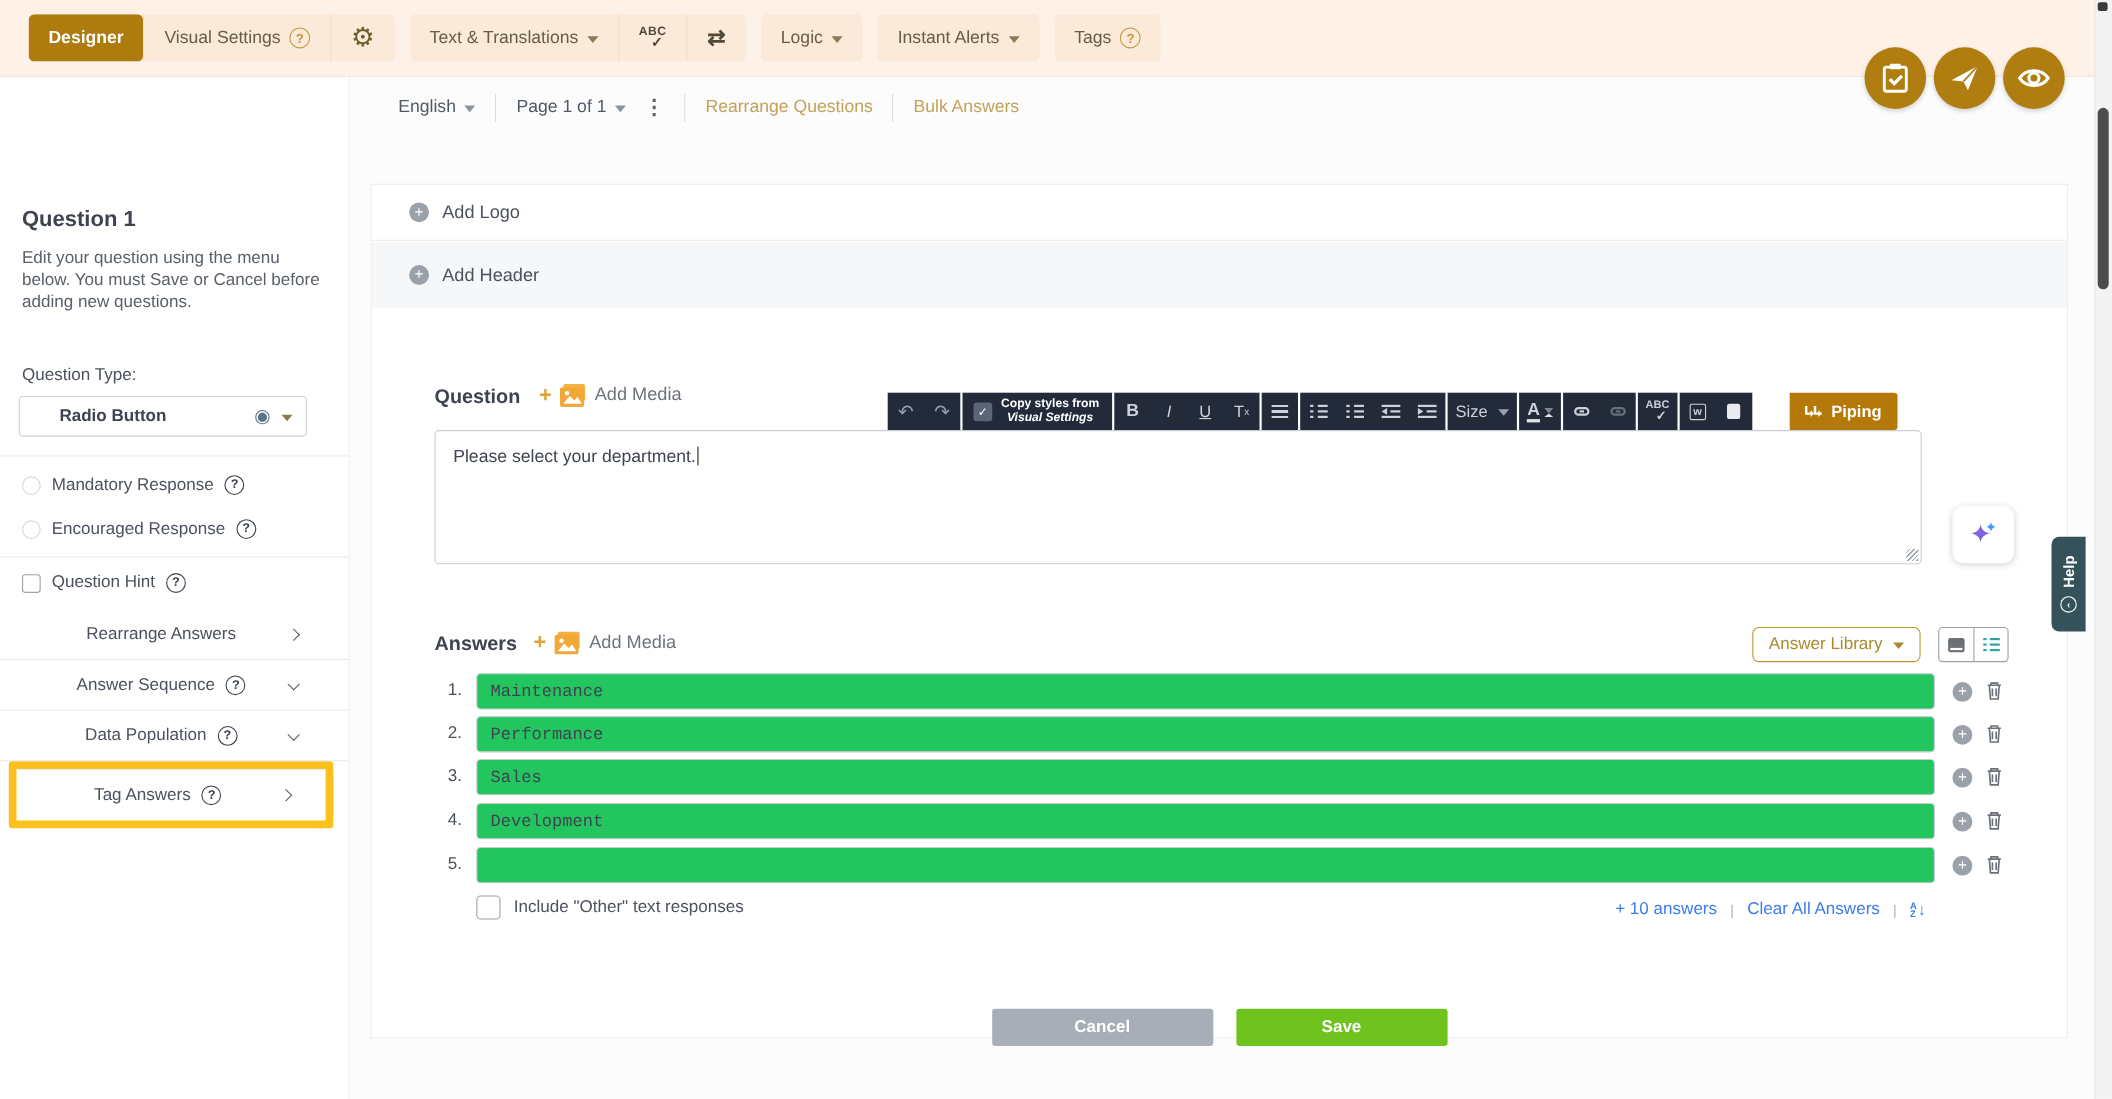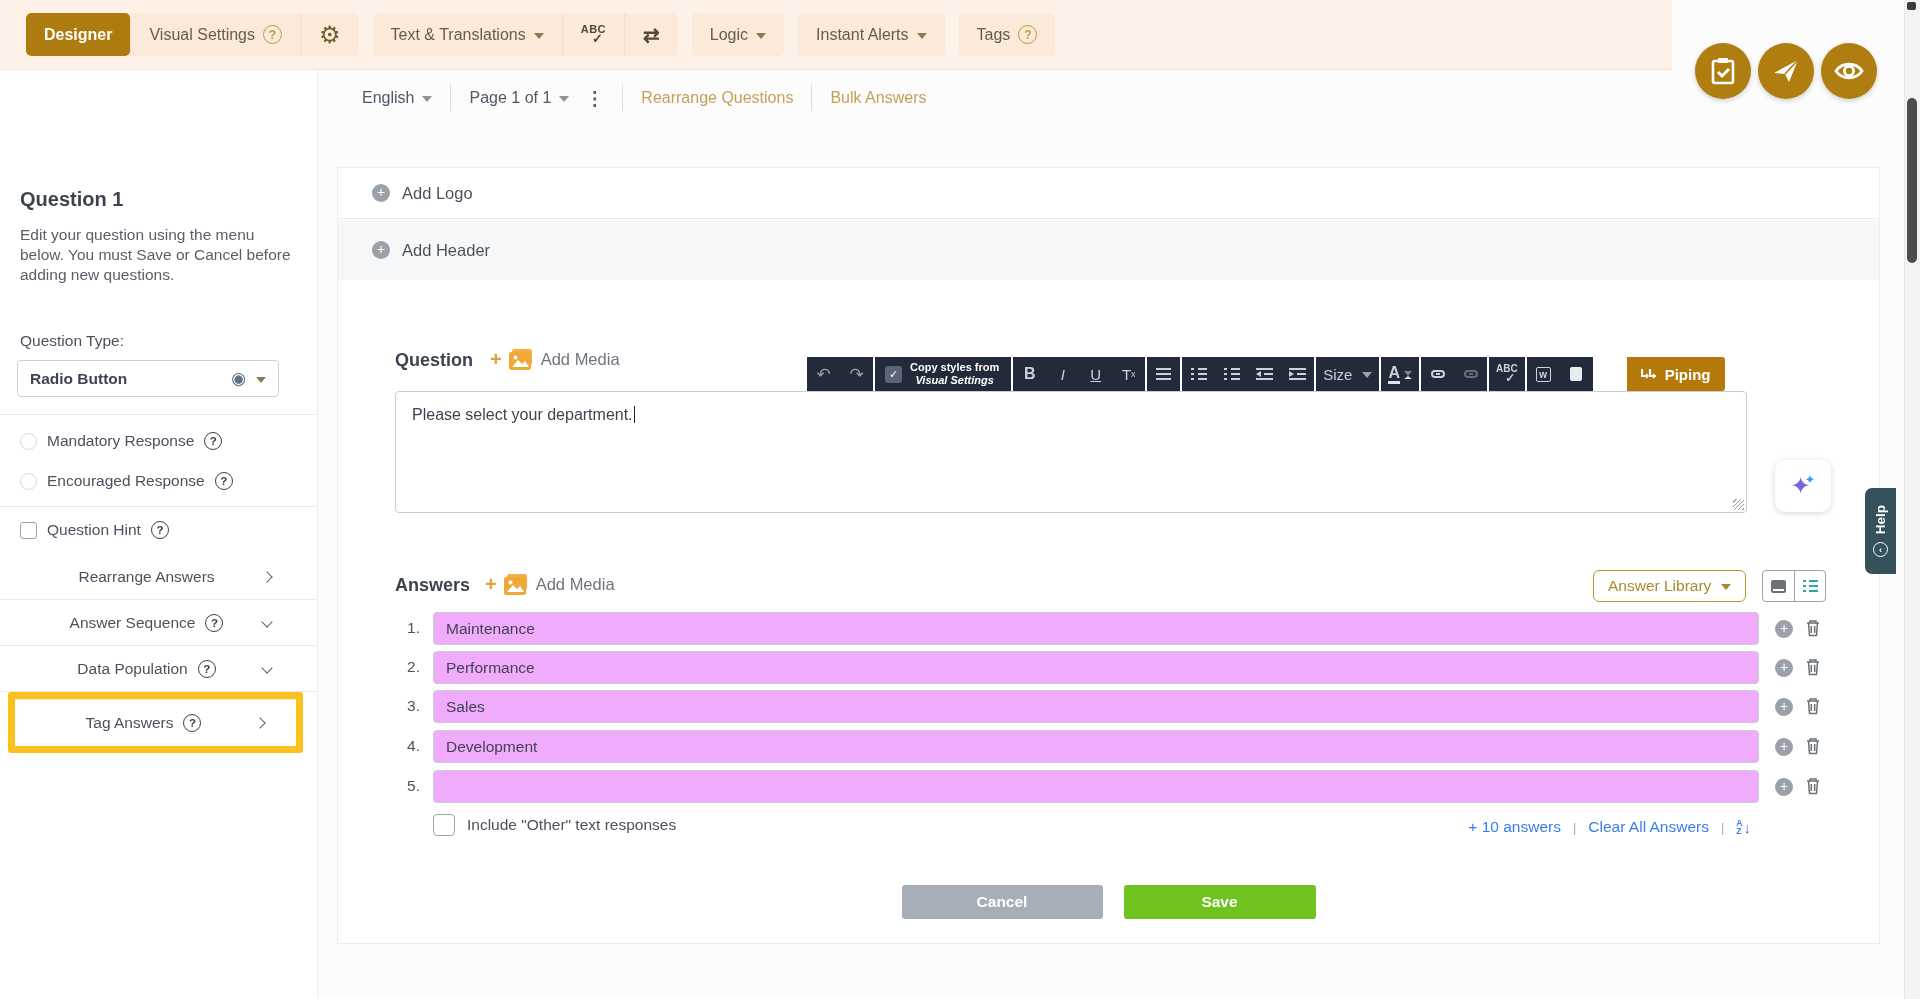--- a/index.html
+++ b/index.html
@@ -1,20 +1,20 @@
 <!DOCTYPE html>
 <html><head>
 <meta charset="utf-8">
 <style>
   * { margin:0; padding:0; box-sizing:border-box; }
   html,body { width:1920px; height:999px; overflow:hidden; }
   body { font-family:"Liberation Sans", sans-serif; background:#fcfcfc; position:relative; color:#4b525d; }
 
   
-  .topbar { position:absolute; left:0; top:0; width:1672px; height:70px; background:#fdf1e8; border-bottom:1px solid #f3e6d9; }
+  .topbar { position:absolute; left:0; top:0; width:1920px; height:70px; background:#fdf1e8; border-bottom:1px solid #f3e6d9; }
   .topbar-inner { position:absolute; left:26px; top:13px; display:flex; align-items:stretch; gap:14px; height:43px; }
   .tb-group { display:flex; background:#fbe9da; border-radius:5px; overflow:hidden; }
   .tb-btn { display:flex; align-items:center; gap:8px; padding:0 18px; font-size:16px; color:#665d45; cursor:pointer; position:relative; }
   .tb-btn + .tb-btn { border-left:1px solid #f6ddc9; }
   .tb-btn.active { background:#ad7b0e; color:#ffffff; font-weight:bold; border-radius:5px; }
   .gold-q { width:19px; height:19px; border:1.7px solid #c09a3e; color:#c09a3e; border-radius:50%; font-size:12px; font-weight:bold; display:inline-flex; align-items:center; justify-content:center; }
   .gear-glyph { font-size:24px; color:#6f5f28; line-height:1; }
   .tri { width:0; height:0; border-left:5px solid transparent; border-right:5px solid transparent; border-top:6px solid #8a7b52; margin-top:2px; }
   .abc-ic { display:flex; flex-direction:column; align-items:center; line-height:1; color:#514a36; }
   .abc-ic .t { font-size:11px; font-weight:bold; letter-spacing:.5px; }
@@ -33,21 +33,21 @@
   .kebab { font-size:19px; color:#5a626c; letter-spacing:0; margin-left:16px; cursor:pointer; font-weight:bold; }
   .sub-link { color:#c2a159; cursor:pointer; }
   .subbar > .first { margin-left:44px; }
 
   
   .sidebar { position:absolute; left:0; top:70px; width:318px; height:929px; background:#ffffff; border-right:1px solid #eceef0; }
   .sb-title { font-size:20px; font-weight:bold; color:#3d4450; margin:118px 0 0 20px; }
   .sb-desc { font-size:15.5px; line-height:1.28; color:#596069; margin:14px 20px 0 20px; }
   .sb-qt-label { font-size:15.5px; color:#4b525d; margin:48px 0 0 20px; }
   .sb-select { margin:10px 0 0 17px; width:262px; height:37px; border:1px solid #cad0d6; border-radius:4px; display:flex; align-items:center; padding:0 12px; cursor:pointer; background:#fff; }
-  .sb-select .val { font-size:15.5px; font-weight:bold; color:#3d4450; flex:1; }
+  .sb-select .val { font-size:15.5px; font-weight:bold; color:#3d4450; flex:1;margin-left:24px; }
   .sb-select .radio-glyph { color:#5c7285; font-size:17px; margin-right:10px; }
   .sb-divider { height:1px; background:#e9ebee; margin-top:17px; }
   .sb-opt { display:flex; align-items:center; gap:10px; margin:0 0 0 20px; height:40px; font-size:15.5px; color:#4b525d; }
   .radio-c { width:17px; height:17px; border:1.6px solid #d3d8dd; border-radius:50%; background:#fff; cursor:pointer; flex:none; }
   .cbx { width:17px; height:17px; border:1.6px solid #9aa2ab; border-radius:3px; background:#fff; cursor:pointer; flex:none; }
   .dark-q { width:18px; height:18px; border:1.7px solid #3a414b; color:#3a414b; border-radius:50%; font-size:11.5px; font-weight:bold; display:inline-flex; align-items:center; justify-content:center; flex:none; cursor:pointer; }
   .sb-item { display:flex; align-items:center; gap:10px; height:46px; padding:0 44px 0 20px; font-size:15.5px; color:#4b525d; position:relative; cursor:pointer; border-bottom:1px solid #e9ebee;justify-content:center; }
   .sb-item:first-of-type { border-top:1px solid #e9ebee; }
   .chev { display:inline-block; width:8px; height:8px; border-right:1.8px solid #596069; border-bottom:1.8px solid #596069; position:absolute; right:46px; }
   .chev.r { transform:rotate(-45deg); }
@@ -124,36 +124,36 @@
   .ic-listview { width:15px; height:12px; background:
       linear-gradient(#2ca4a4,#2ca4a4) 6px 0/9px 2px no-repeat,
       linear-gradient(#2ca4a4,#2ca4a4) 6px 5px/9px 2px no-repeat,
       linear-gradient(#2ca4a4,#2ca4a4) 6px 10px/9px 2px no-repeat,
       linear-gradient(#2ca4a4,#2ca4a4) 0 0/3px 2px no-repeat,
       linear-gradient(#2ca4a4,#2ca4a4) 0 5px/3px 2px no-repeat,
       linear-gradient(#2ca4a4,#2ca4a4) 0 10px/3px 2px no-repeat; }
 
   .ans-row { position:absolute; left:0; width:100%; height:34px; }
   .ans-num { position:absolute; left:52px; width:30px; text-align:right; font-size:15.5px; color:#4b525d; top:7px; }
-  .ans-input { position:absolute; left:95px; top:0; width:1326px; height:33px; border:1px solid #c8cdd3; border-radius:4px; font-family:Liberation Sans, sans-serif; font-size:15.5px; color:#3e4551; padding:0 12px; background:#f0abfc; }
+  .ans-input { position:absolute; left:95px; top:0; width:1326px; height:33px; border:1px solid #c8cdd3; border-radius:4px; font-family:Liberation Mono, monospace; font-size:15.5px; color:#3e4551; padding:0 12px; background:#22c55e; }
   .row-plus { position:absolute; left:1437px; top:8px; }
   .row-trash { position:absolute; left:1467px; top:6px; cursor:pointer; }
 
   .other-row { position:absolute; left:95px; top:646px; display:flex; align-items:center; gap:12px; }
   .other-cbx { width:22px; height:22px; border:1.6px solid #9aa2ab; border-radius:4px; background:#fff; cursor:pointer; }
   .other-lbl { font-size:15.5px; color:#4b525d; }
   .ans-links { position:absolute; right:128px; top:650px; display:flex; align-items:center; gap:12px; font-size:15.5px; color:#3b7cf1; }
   .ans-links .pipe { color:#aab1b9; font-size:13px; }
   .blue-link { cursor:pointer; color:#3b7cf1; }
   .sort-ic { display:flex; align-items:center; cursor:pointer; }
   .sort-az { display:flex; flex-direction:column; font-size:8.5px; font-weight:bold; line-height:1; }
   .sort-ar { font-size:15px; font-weight:bold; margin-left:1px; }
 
   .btn-row { position:absolute; left:0; top:717px; width:100%; display:flex; justify-content:center; gap:21px; }
-  .btn { width:201px; height:34px; border:none; border-radius:3px; color:#fff; font-size:15.5px; font-weight:bold; font-family:"Liberation Sans",sans-serif; cursor:pointer; }
+  .btn { width:201px; height:34px; border:none; border-radius:3px; color:#fff; font-size:15.5px; font-weight:bold; font-family:"Liberation Sans",sans-serif; cursor:pointer;margin-top:32px; }
   .btn.cancel { background:#a7aeb8; }
   .btn.save { background:#70c21f; width:192px; }
 
   
   .help-tab { position:absolute; right:24px; top:488px; width:31px; height:86px; background:#35525a; border-radius:7px 0 0 7px; display:flex; flex-direction:column; align-items:center; justify-content:center; gap:8px; cursor:pointer; z-index:40; }
   .help-txt { writing-mode:vertical-rl; transform:rotate(180deg); color:#fff; font-size:13.5px; font-weight:bold; }
   .help-circ { width:15px; height:15px; border:1.7px solid #fff; border-radius:50%; color:#fff; font-size:9px; display:flex; align-items:center; justify-content:center; font-weight:bold; }
   .scroll-track { position:absolute; right:0; top:0; width:16px; height:999px; background:#f3f3f3; border-left:1px solid #e7e7e7; z-index:50; }
   .scroll-thumb { position:absolute; right:3px; top:98px; width:10px; height:165px; background:#4c4c4c; border-radius:5px; cursor:grab; }
   .scroll-top-btn { position:absolute; right:4px; top:2px; width:9px; height:8px; background:#3a3a3a; border-radius:2px; }

